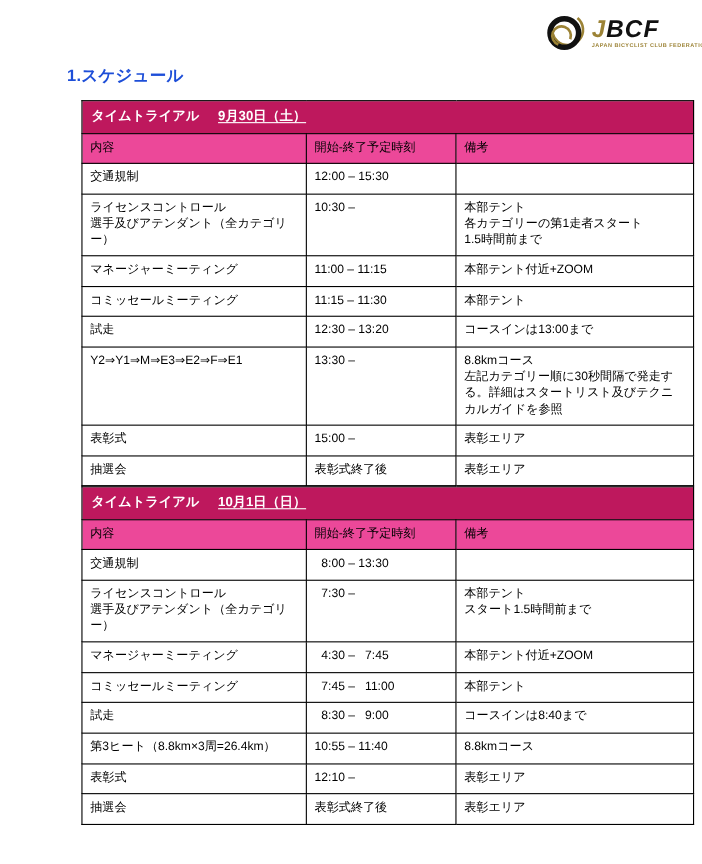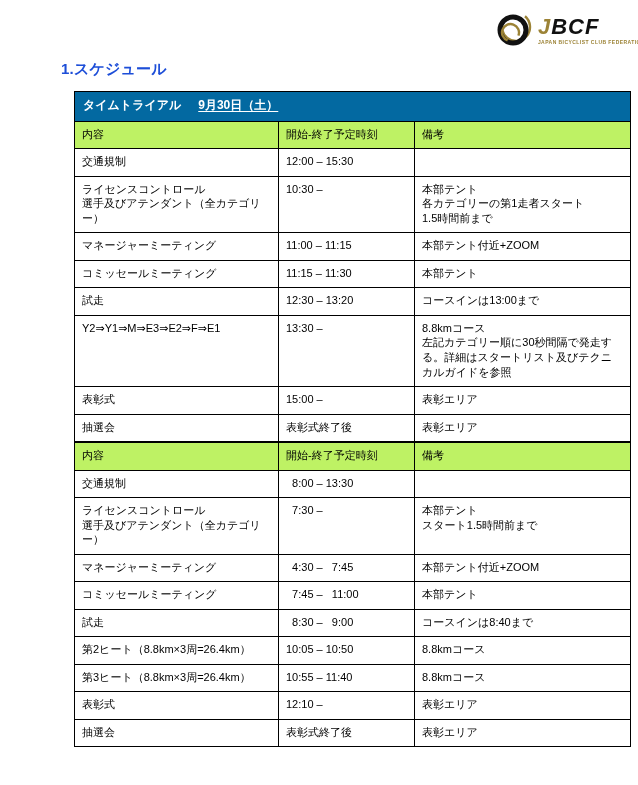--- a/index.html
+++ b/index.html
@@ -43,26 +43,26 @@
   .tables { margin-left: 43px; width: 556px; }
   table.sched {
     width: 556px; border-collapse: collapse; table-layout: fixed;
     font-size: 11px; line-height: 1.32; color:#000;
   }
   table.sched col.c1 { width: 204px; }
   table.sched col.c2 { width: 136px; }
   table.sched col.c3 { width: 216px; }
   table.sched th, table.sched td { border: 1px solid #000; text-align: left; vertical-align: top; }
   tr.band th {
-    background:#0369a1; color:#fff;
+    background:#be185d; color:#fff;
     padding: 6px 8px 7px 8px;
     font-size: 12px; font-weight: bold;
   }
   .band-date { margin-left: 17px; text-decoration: underline; text-underline-offset: 2px; }
-  tr.cols th { font-weight: normal; padding: 5px 7px 7px 7px; background:#bef264; }
+  tr.cols th { font-weight: normal; padding: 5px 7px 7px 7px; background:#ec4899; }
   table.sched td { padding: 5px 7px 7px 7px; }
   td.cell-content, td.cell-note { white-space: pre-line; }
   td.cell-time { white-space: pre; font-variant-numeric: tabular-nums; }
 </style>
 </head>
 <body>
 
 <div class="page">
 
   <div class="logo">
@@ -153,20 +153,25 @@
 </tbody>
   </table>
 
   <table class="sched">
     <colgroup>
           <col class="c1">
           <col class="c2">
           <col class="c3">
         </colgroup>
     <thead>
+      <tr class="band">
+        <th colspan="3">
+          <span class="band-title">タイムトライアル</span><span class="band-date">10月1日（日）</span>
+        </th>
+      </tr>
       <tr class="cols">
         <th class="h-content">内容</th>
         <th class="h-time">開始-終了予定時刻</th>
         <th class="h-note">備考</th>
       </tr>
     </thead>
     <tbody>
   <tr>
     <td class="cell-content">交通規制</td>
     <td class="cell-time"> 8:00 – 13:30</td>
@@ -193,25 +198,20 @@
     <td class="cell-note">本部テント</td>
   </tr>
 
   <tr>
     <td class="cell-content">試走</td>
     <td class="cell-time"> 8:30 –  9:00</td>
     <td class="cell-note">コースインは8:40まで</td>
   </tr>
 
 
-  <tr>
-    <td class="cell-content">第2ヒート（8.8km×3周=26.4km）</td>
-    <td class="cell-time">10:05 – 10:50</td>
-    <td class="cell-note">8.8kmコース</td>
-  </tr>
 
   <tr>
     <td class="cell-content">第3ヒート（8.8km×3周=26.4km）</td>
     <td class="cell-time">10:55 – 11:40</td>
     <td class="cell-note">8.8kmコース</td>
   </tr>
 
   <tr>
     <td class="cell-content">表彰式</td>
     <td class="cell-time">12:10 –</td>

